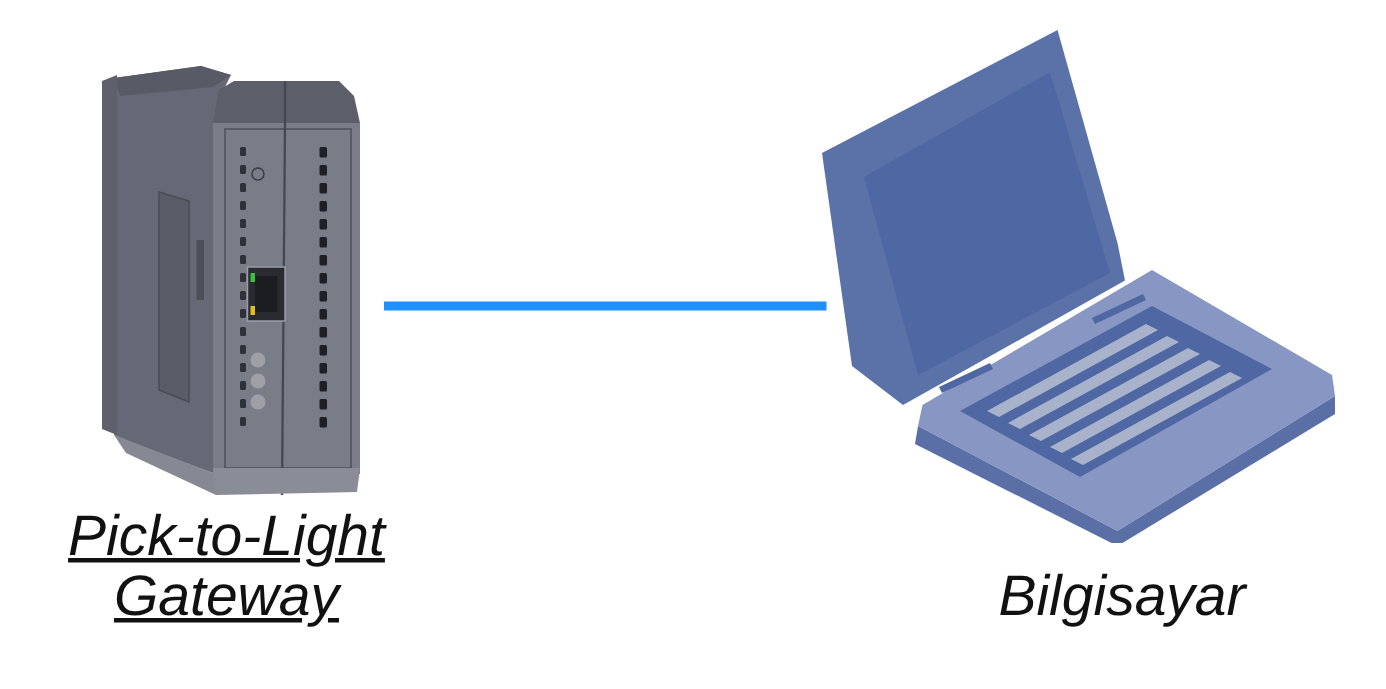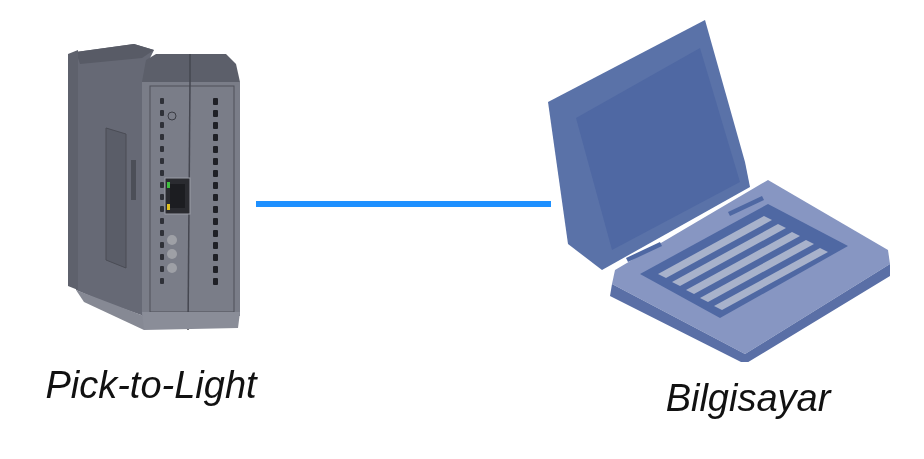--- a/index.html
+++ b/index.html
@@ -1,19 +1,19 @@
 <!DOCTYPE html>
 <html><head>
 <meta charset="utf-8">
 <style>
   html,body{margin:0;padding:0;background:#ffffff;}
   body{width:924px;height:459px;position:relative;overflow:hidden;font-family:"Liberation Sans",sans-serif;}
   .abs{position:absolute;}
   .label{position:absolute;font-style:italic;color:#111;font-size:38px;line-height:40px;text-align:center;}
-  #gw-label{left:20px;top:365px;width:262px;}
+  #gw-label{left:20px;top:338px;width:262px;text-decoration:underline;}
   #pc-label{left:640px;top:378px;width:216px;text-align:center;}
   #link-line{left:256px;top:201px;width:295px;height:6px;}
 </style>
 </head>
 <body>
 
 <div class="abs" style="left:64px;top:40px;width:180px;height:292px;">
   <svg width="180" height="292" viewBox="0 0 180 292">
 
     <path d="M12 12 L70 4 L90 10 L84 22 L80 276 L40 262 L12 250 Z" fill="#666975"></path>
@@ -104,14 +104,15 @@
       <path d="M132 270 L238 212 L246 216 L140 274 Z"></path>
       <path d="M146 278 L252 220 L260 224 L154 282 Z"></path>
       <path d="M160 286 L266 228 L274 232 L168 290 Z"></path>
       <path d="M174 294 L280 236 L288 240 L182 298 Z"></path>
     </g>
   </svg>
 </div>
 
 <div id="gw-label" class="label">
   <div>Pick-to-Light</div>
+  <div>Gateway</div>
 </div>
 <div id="pc-label" class="label">Bilgisayar</div>
 
 </body></html>

